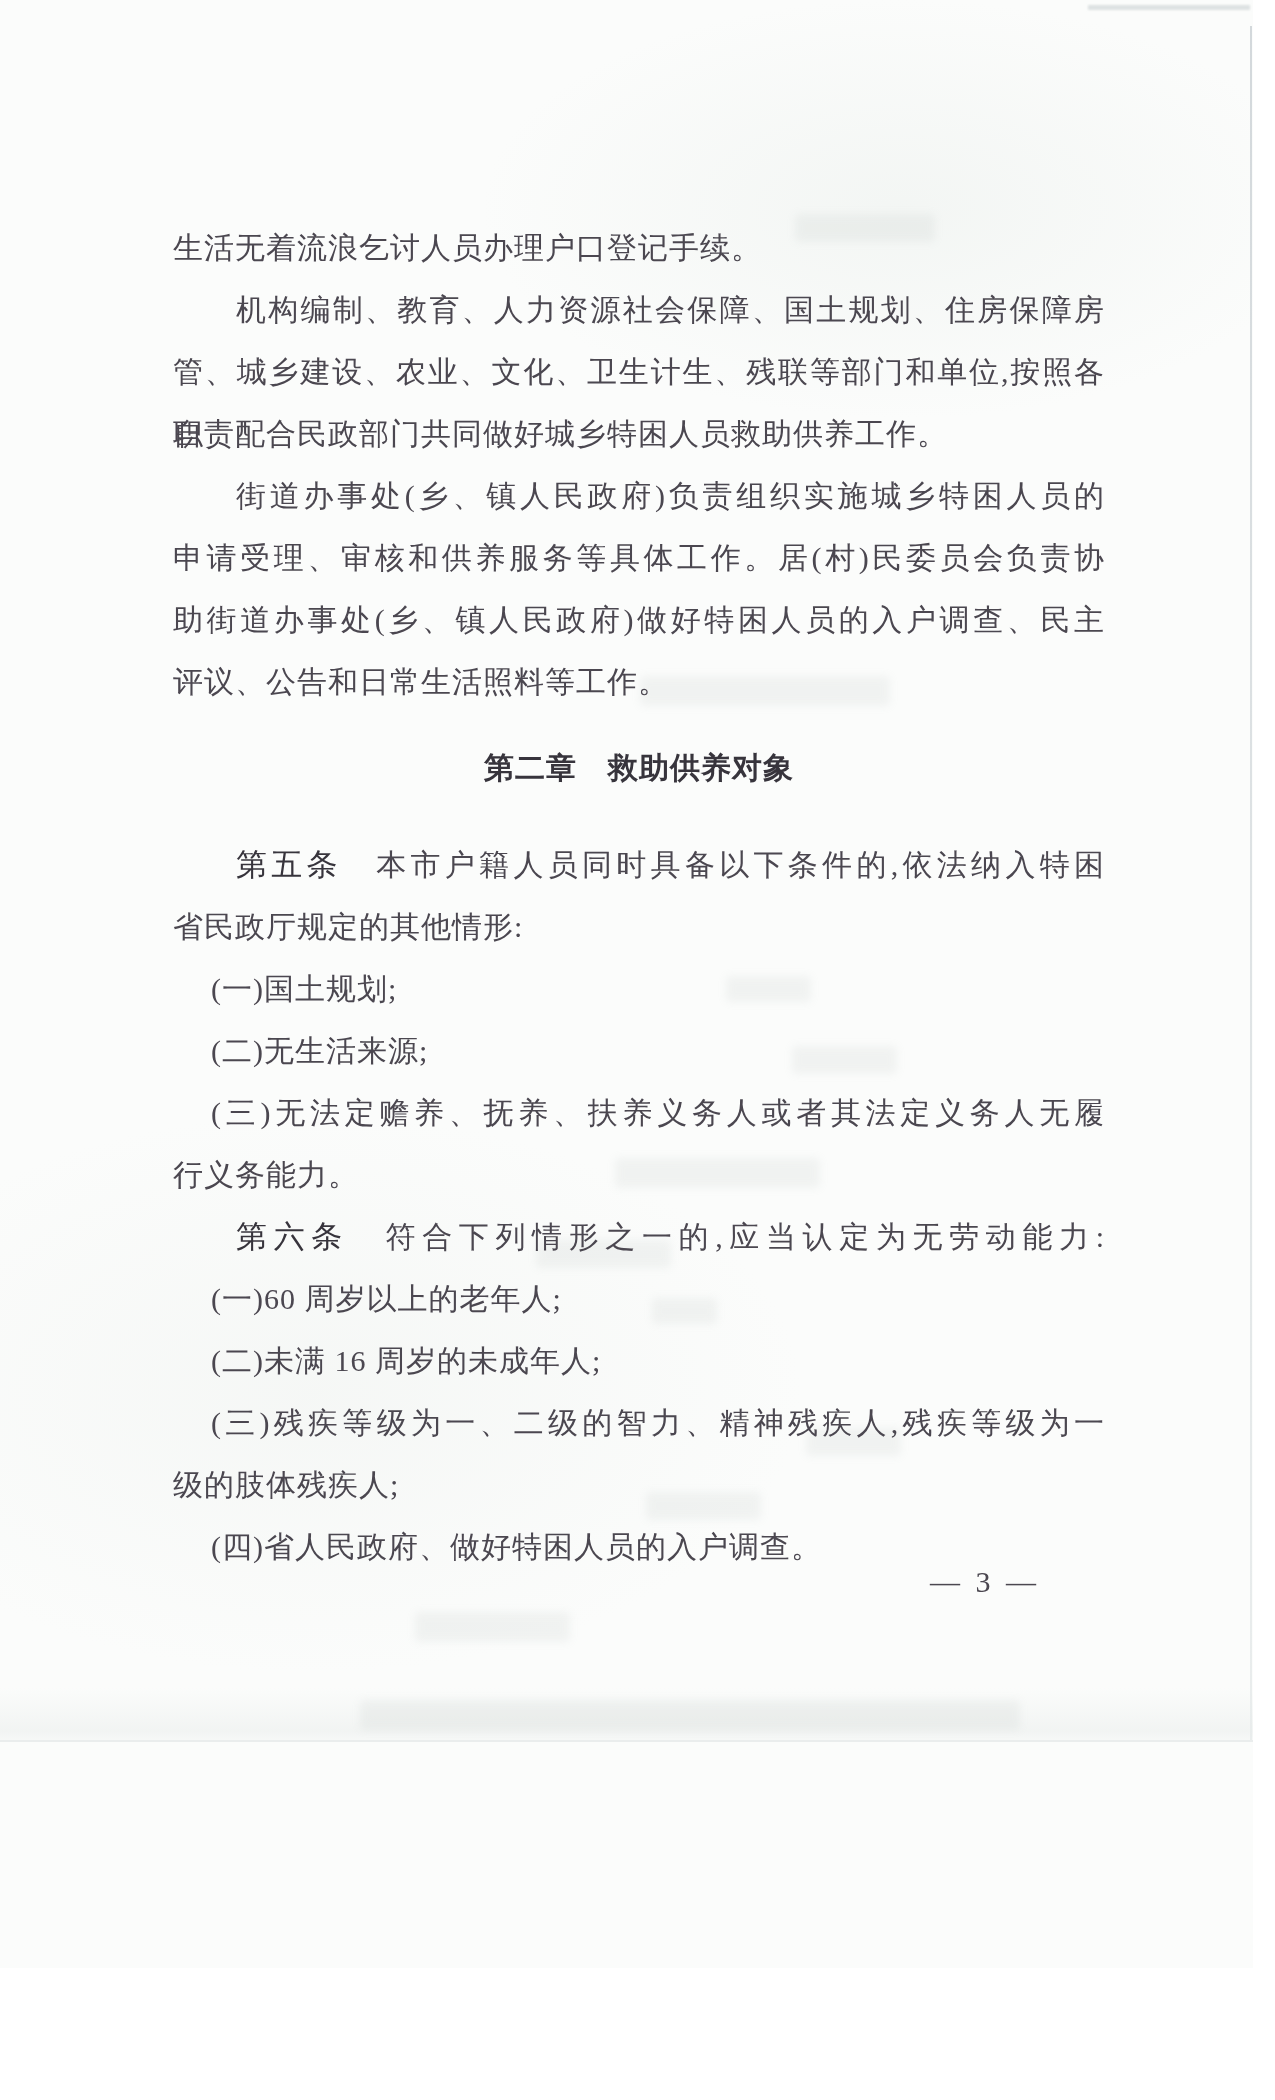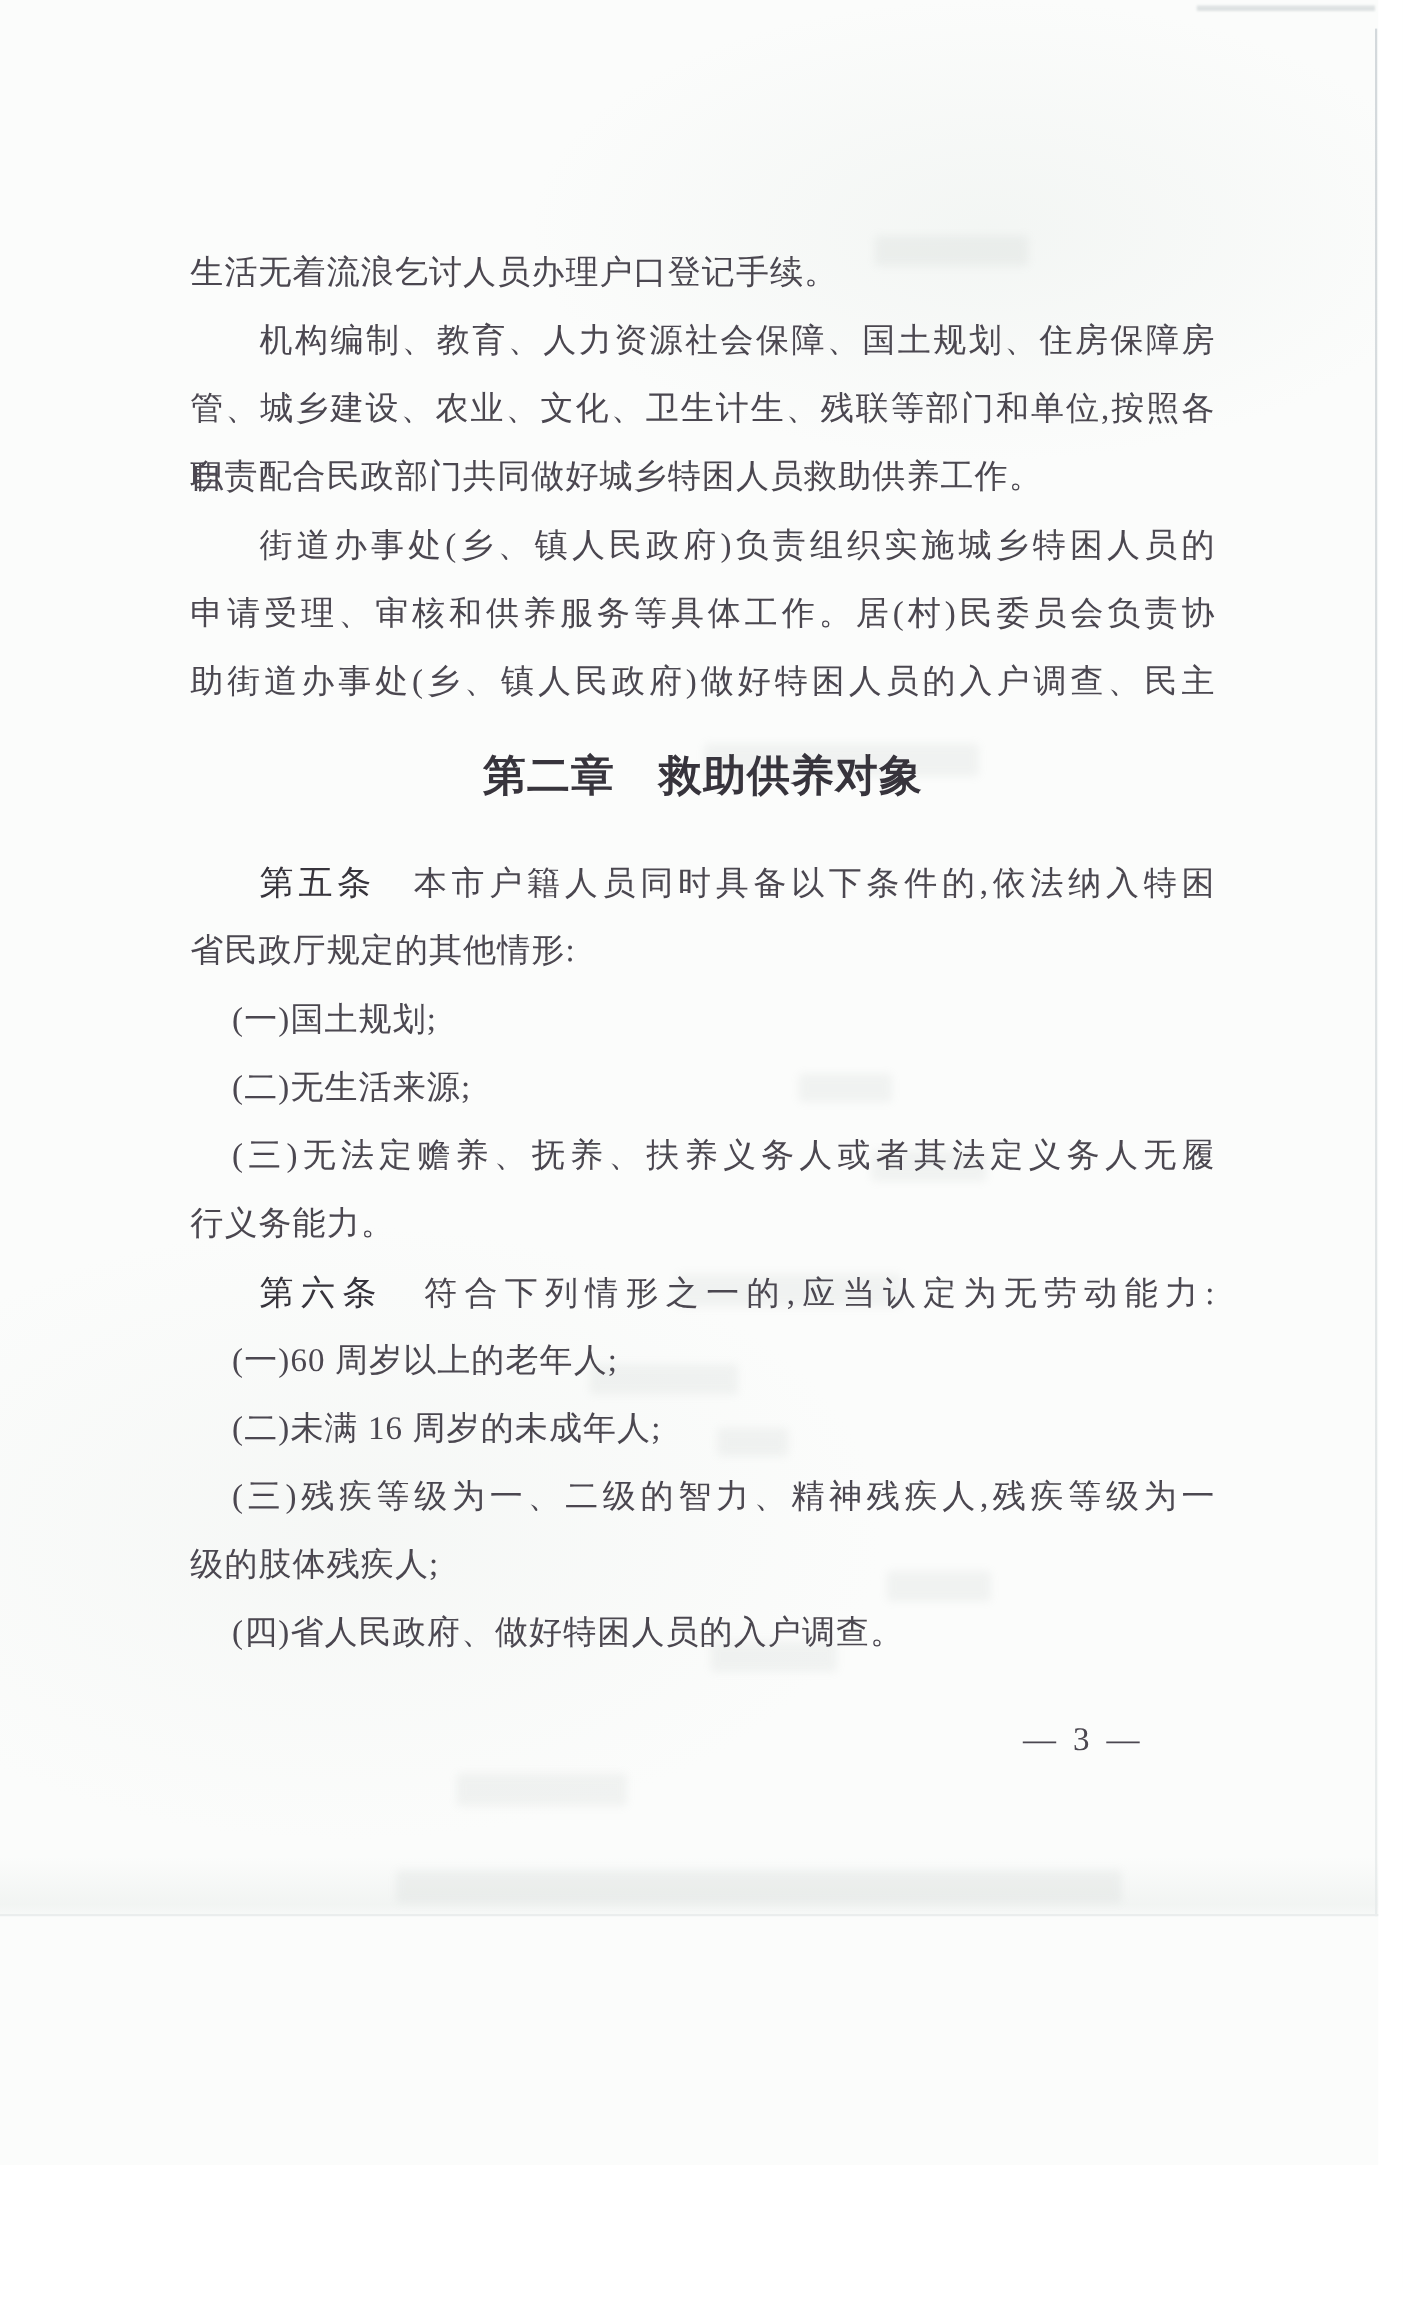--- a/index.html
+++ b/index.html
@@ -93,21 +93,21 @@
     font-size: 31px;
     color: var(--bold_text, #37343c);
   }
   .line.heading {
     margin-top: 24px;
     margin-bottom: 35px;
     text-align: center;
     text-indent: 0;
     font-family: Liberation Serif, serif;
     font-weight: 700;
-    font-size: 39px;
+    font-size: 30px;
     letter-spacing: 1px;
     color: var(--bold_text, #37343c);
   }
   .page-number {
     position: absolute;
     left: 930px;
     top: 1562px;
     height: 40px;
     line-height: 40px;
     font-size: 30px;
@@ -139,20 +139,21 @@
   <div class="edge-bottom"></div>
 
   <main class="text-column">
       <div class="line">生活无着流浪乞讨人员办理户口登记手续。</div>
       <div class="line indent2 justify">机构编制、教育、人力资源社会保障、国土规划、住房保障房</div>
       <div class="line justify">管、城乡建设、农业、文化、卫生计生、残联等部门和单位,按照各自</div>
       <div class="line">职责配合民政部门共同做好城乡特困人员救助供养工作。</div>
       <div class="line indent2 justify">街道办事处(乡、镇人民政府)负责组织实施城乡特困人员的</div>
       <div class="line justify">申请受理、审核和供养服务等具体工作。居(村)民委员会负责协</div>
       <div class="line justify">助街道办事处(乡、镇人民政府)做好特困人员的入户调查、民主</div>
+      <div class="line">评议、公告和日常生活照料等工作。</div>
       <div class="line heading">第二章　救助供养对象</div>
       <div class="line indent2 justify"><span class="article-no">第五条</span>　本市户籍人员同时具备以下条件的,依法纳入特困</div>
       <div class="line">省民政厅规定的其他情形:</div>
       <div class="line indent-item">(一)国土规划;</div>
       <div class="line indent-item">(二)无生活来源;</div>
       <div class="line indent-item justify">(三)无法定赡养、抚养、扶养义务人或者其法定义务人无履</div>
       <div class="line">行义务能力。</div>
       <div class="line indent2 justify"><span class="article-no">第六条</span>　符合下列情形之一的,应当认定为无劳动能力:</div>
       <div class="line indent-item">(一)60 周岁以上的老年人;</div>
       <div class="line indent-item">(二)未满 16 周岁的未成年人;</div>

